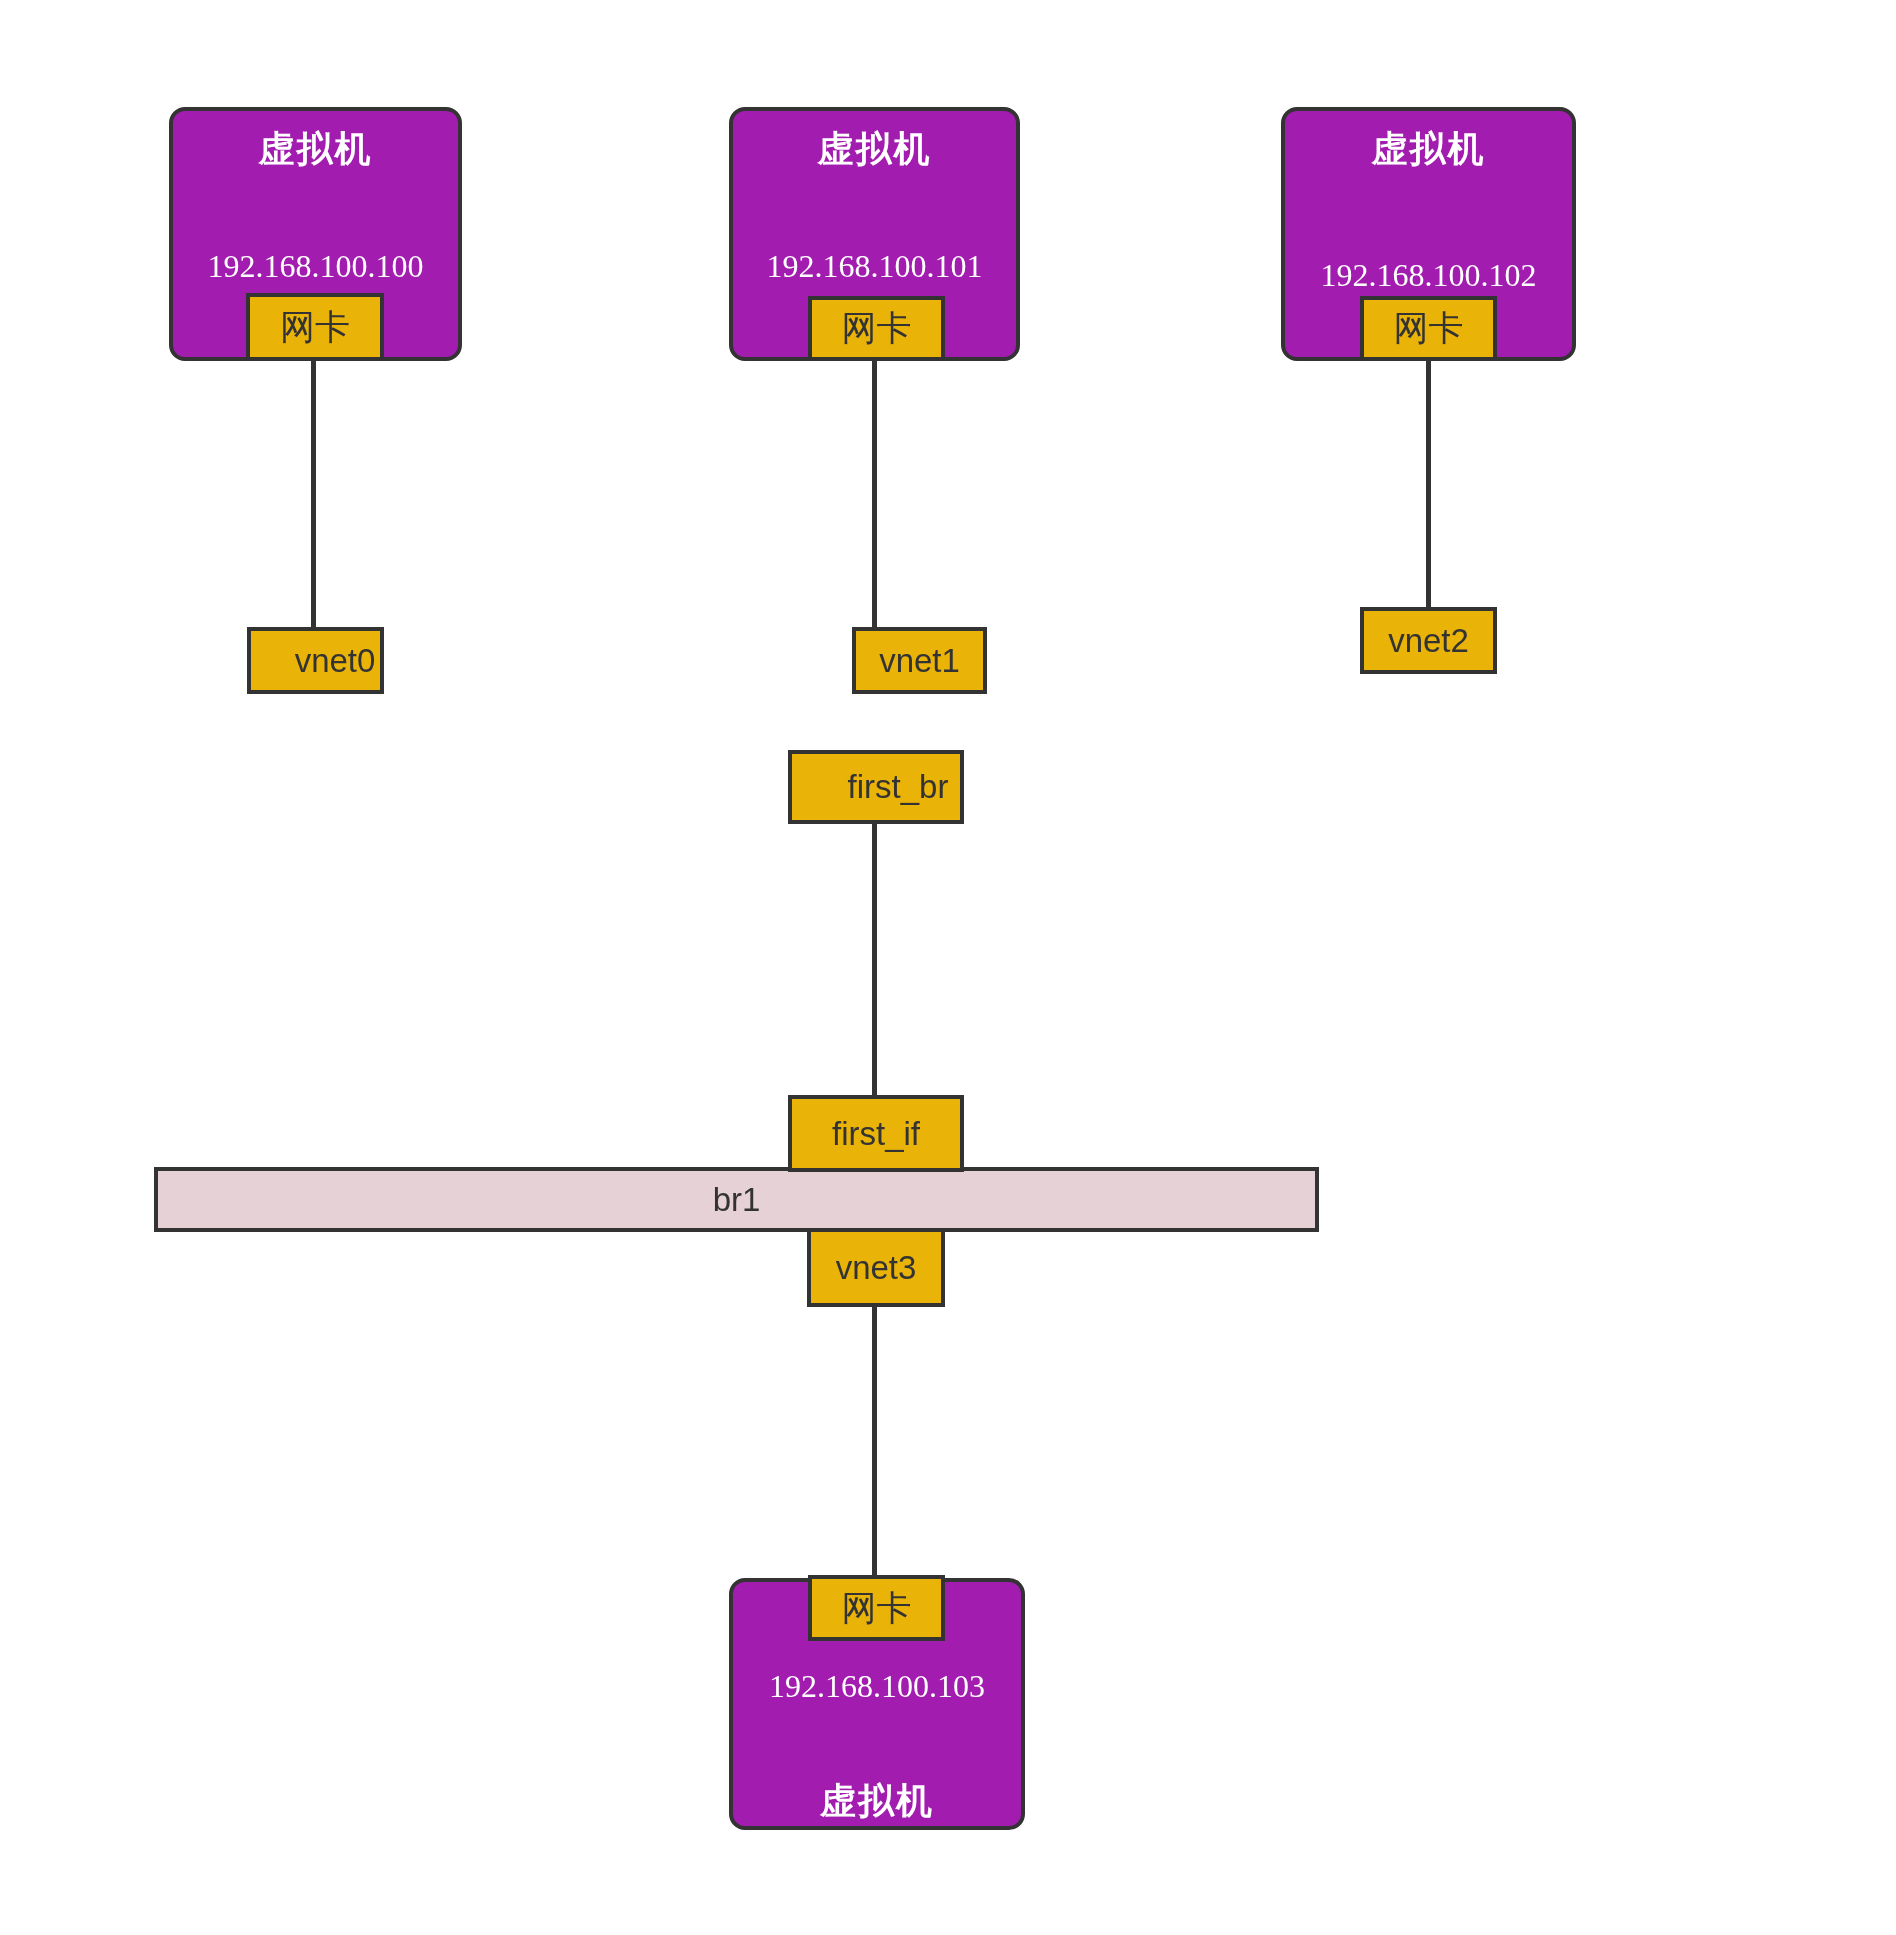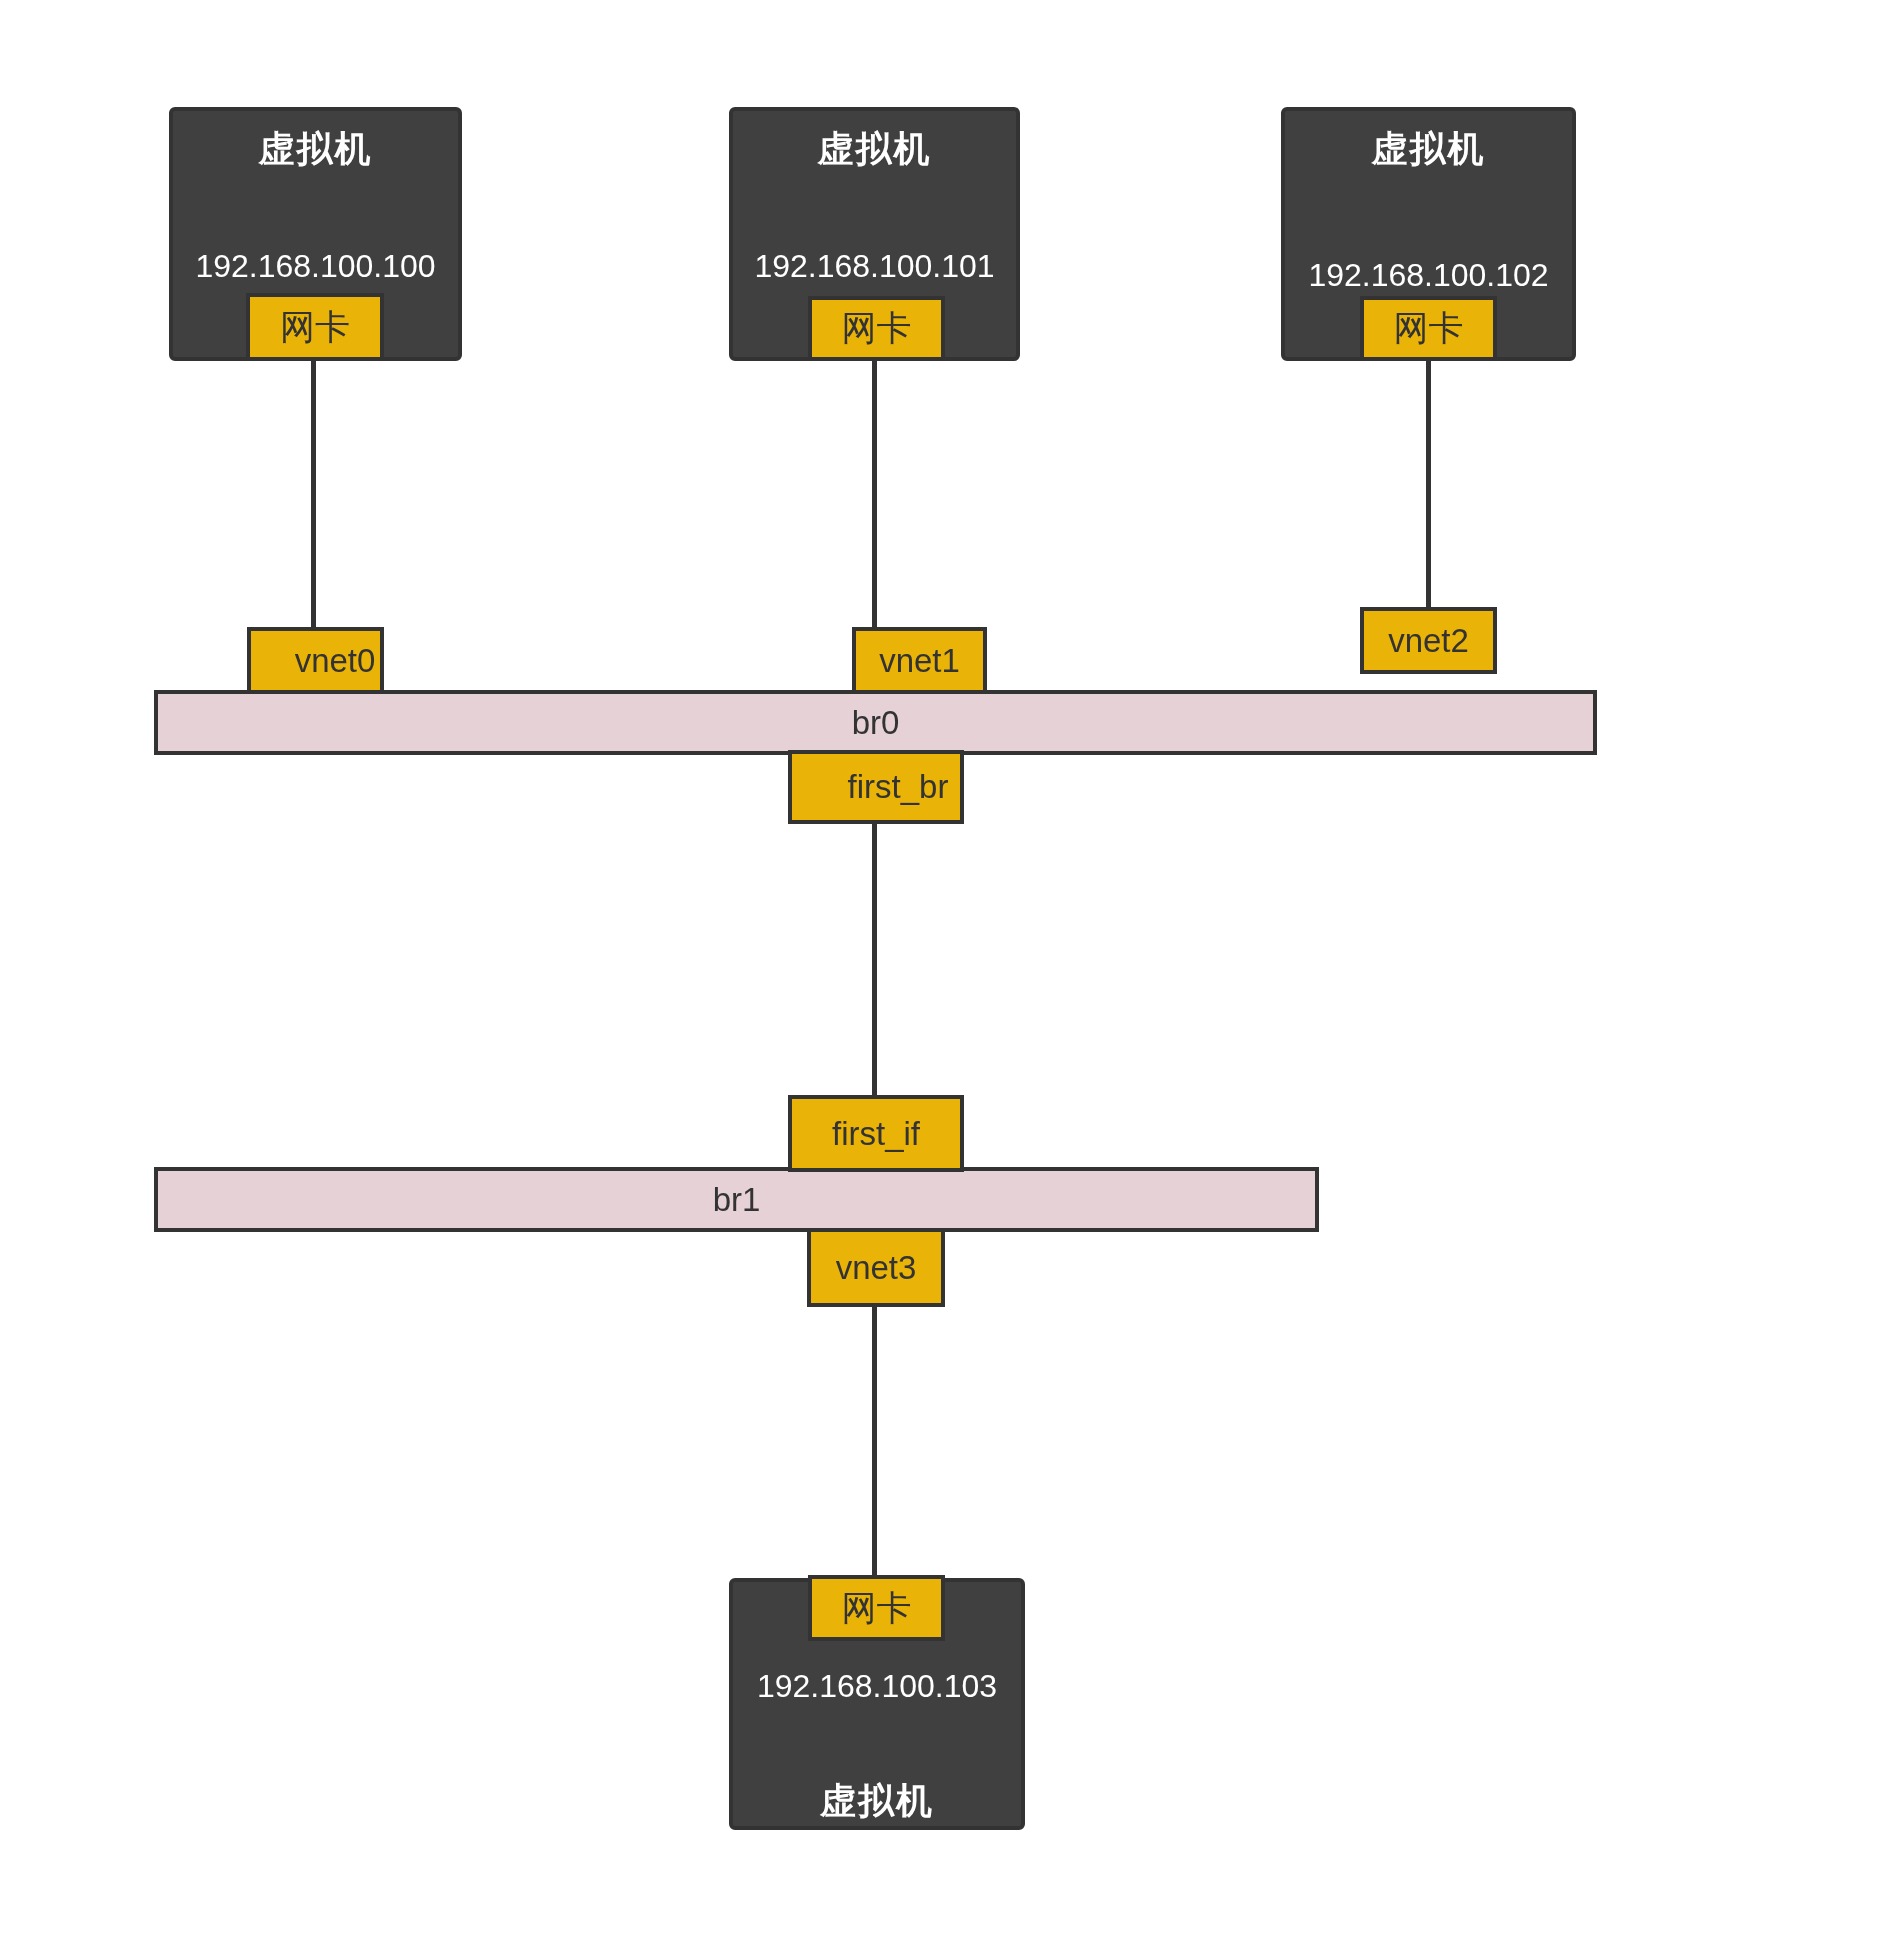--- a/index.html
+++ b/index.html
@@ -3,22 +3,22 @@
 <meta charset="utf-8">
 <style>
   html,body{margin:0;padding:0;background:#ffffff;}
   body{font-family:"Liberation Sans","DejaVu Sans",sans-serif;}
   .canvas{position:relative;width:1897px;height:1936px;background:#ffffff;overflow:hidden;}
 
   
   .line{position:absolute;width:4.9px;background:#333333;z-index:0;}
 
   
-  .vm{position:absolute;background:#404040;border:4.9px solid #333333;border-radius:6px;
-      box-sizing:border-box;z-index:2;}
+  .vm{position:absolute;background:#a21caf;border:4.9px solid #333333;border-radius:16px;
+      box-sizing:border-box;z-index:2;font-family:Liberation Serif, serif;}
   .vm-title{position:absolute;left:0;width:100%;text-align:center;color:#ffffff;
       font-size:36px;font-weight:700;letter-spacing:2px;}
   .vm-ip{position:absolute;left:0;width:100%;text-align:center;color:#ffffff;
       font-size:32px;font-weight:400;}
 
   
   .wbox{position:absolute;background:#eab308;border:4.9px solid #333333;box-sizing:border-box;
       display:flex;align-items:center;justify-content:center;color:#333333;
       font-size:33px;z-index:3;}
   .nic{z-index:4;font-size:35px;}
@@ -66,23 +66,20 @@
   <div class="wbox" style="left:247px;top:627px;width:137px;height:67px;padding-left:39px;">
     <span>vnet0</span>
   </div>
   <div class="wbox" style="left:852px;top:627px;width:135px;height:67px;">
     <span>vnet1</span>
   </div>
   <div class="wbox" style="left:1360px;top:607px;width:137px;height:67px;">
     <span>vnet2</span>
   </div>
 
-  <div class="bridge" style="left:154px;top:690px;width:1443px;height:65px;">
-    <span>br0</span>
-  </div>
 
   <div class="wbox" style="left:788px;top:750px;width:176px;height:74px;padding-left:44px;">
     <span>first_br</span>
   </div>
 
   <div class="wbox" style="left:788px;top:1095px;width:176px;height:77px;">
     <span>first_if</span>
   </div>
 
   <div class="bridge" style="left:154px;top:1167px;width:1165px;height:65px;">

